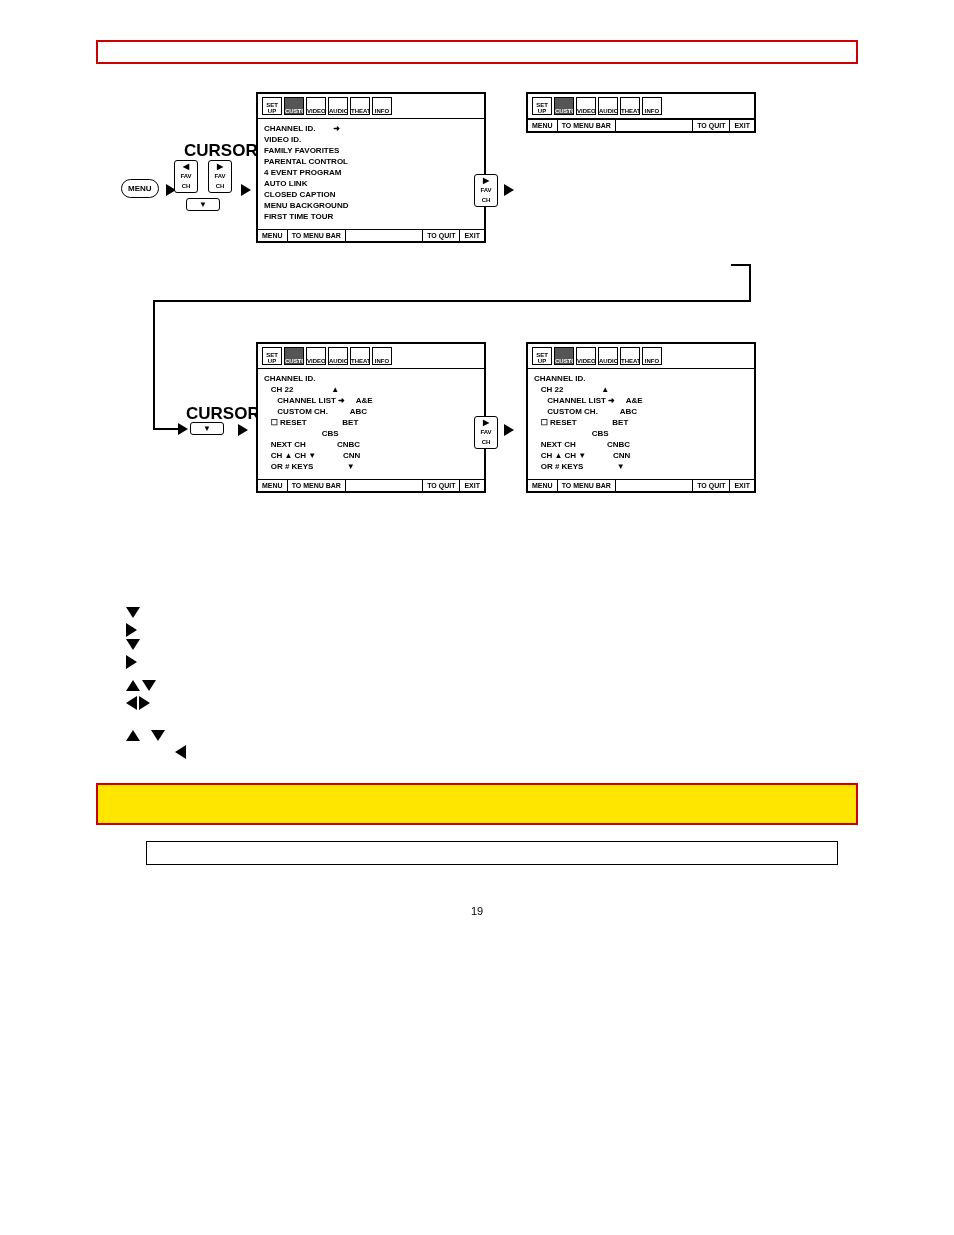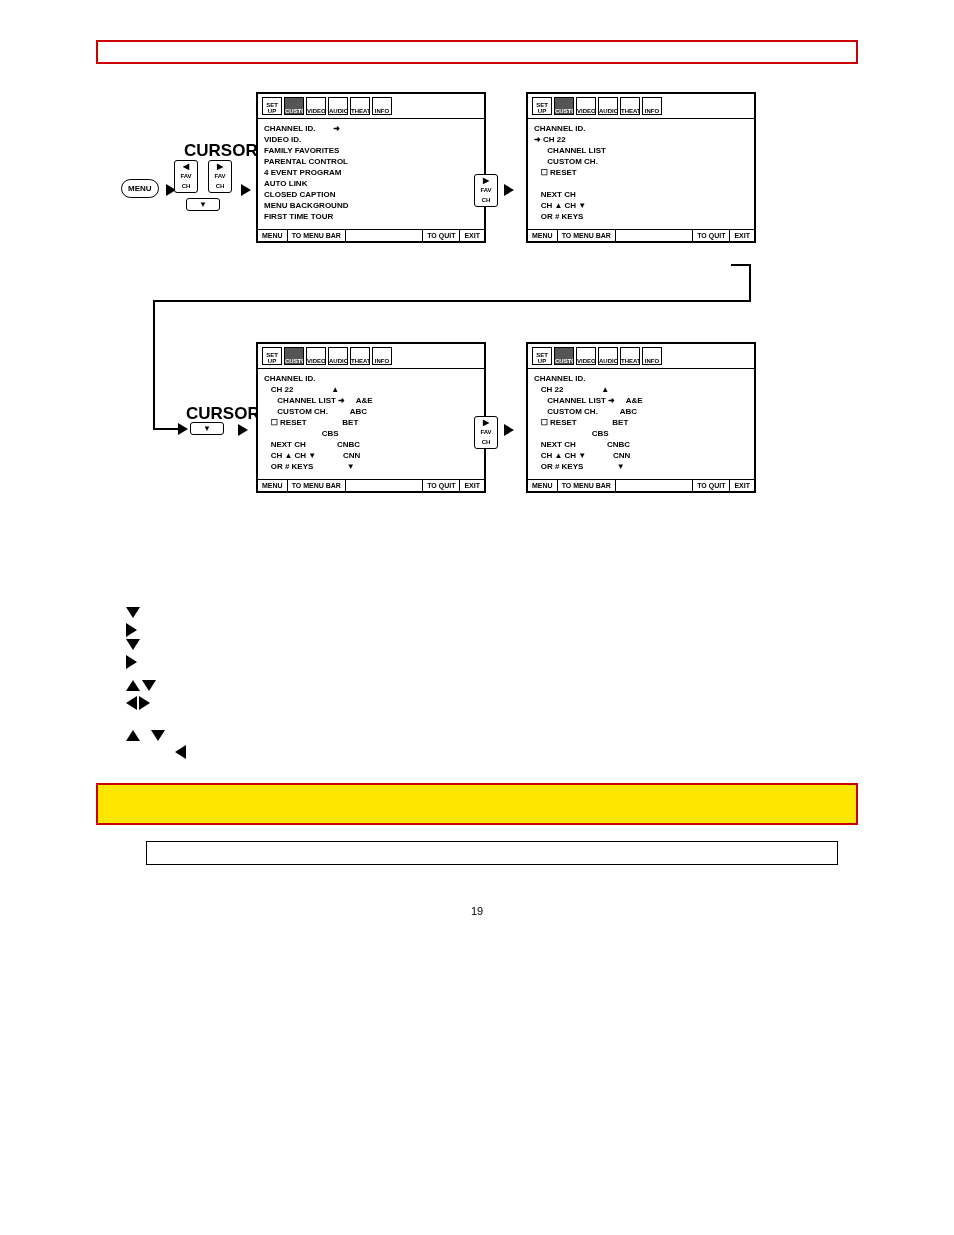--- a/index.html
+++ b/index.html
@@ -135,29 +135,20 @@
       <div class="ico">
           <span>AUDIO</span>
         </div>
       <div class="ico">
           <span>THEATER</span>
         </div>
       <div class="ico">
           <span>INFO</span>
         </div>
     </div>
-    <div class="body"><span>CHANNEL ID.</span>
-<span>➜ CH 22</span>
-      <span>CHANNEL LIST</span>
-      <span>CUSTOM CH.</span>
-   <span>☐ RESET</span>
-
-   <span>NEXT CH</span>
-   <span>CH ▲ CH ▼</span>
-   <span>OR # KEYS</span></div>
     <div class="footer">
       <span>MENU</span>
       <span>TO MENU BAR</span>
       <span style="margin-left:auto;border-left:1.2px solid #000;">TO QUIT</span>
       <span>EXIT</span>
     </div>
   </div>
 
   <div class="d-conn" style="left:645px; top:180px; width:18px; height:2px;"></div>
   <div class="d-conn" style="left:663px; top:180px; width:2px; height:36px;"></div>

